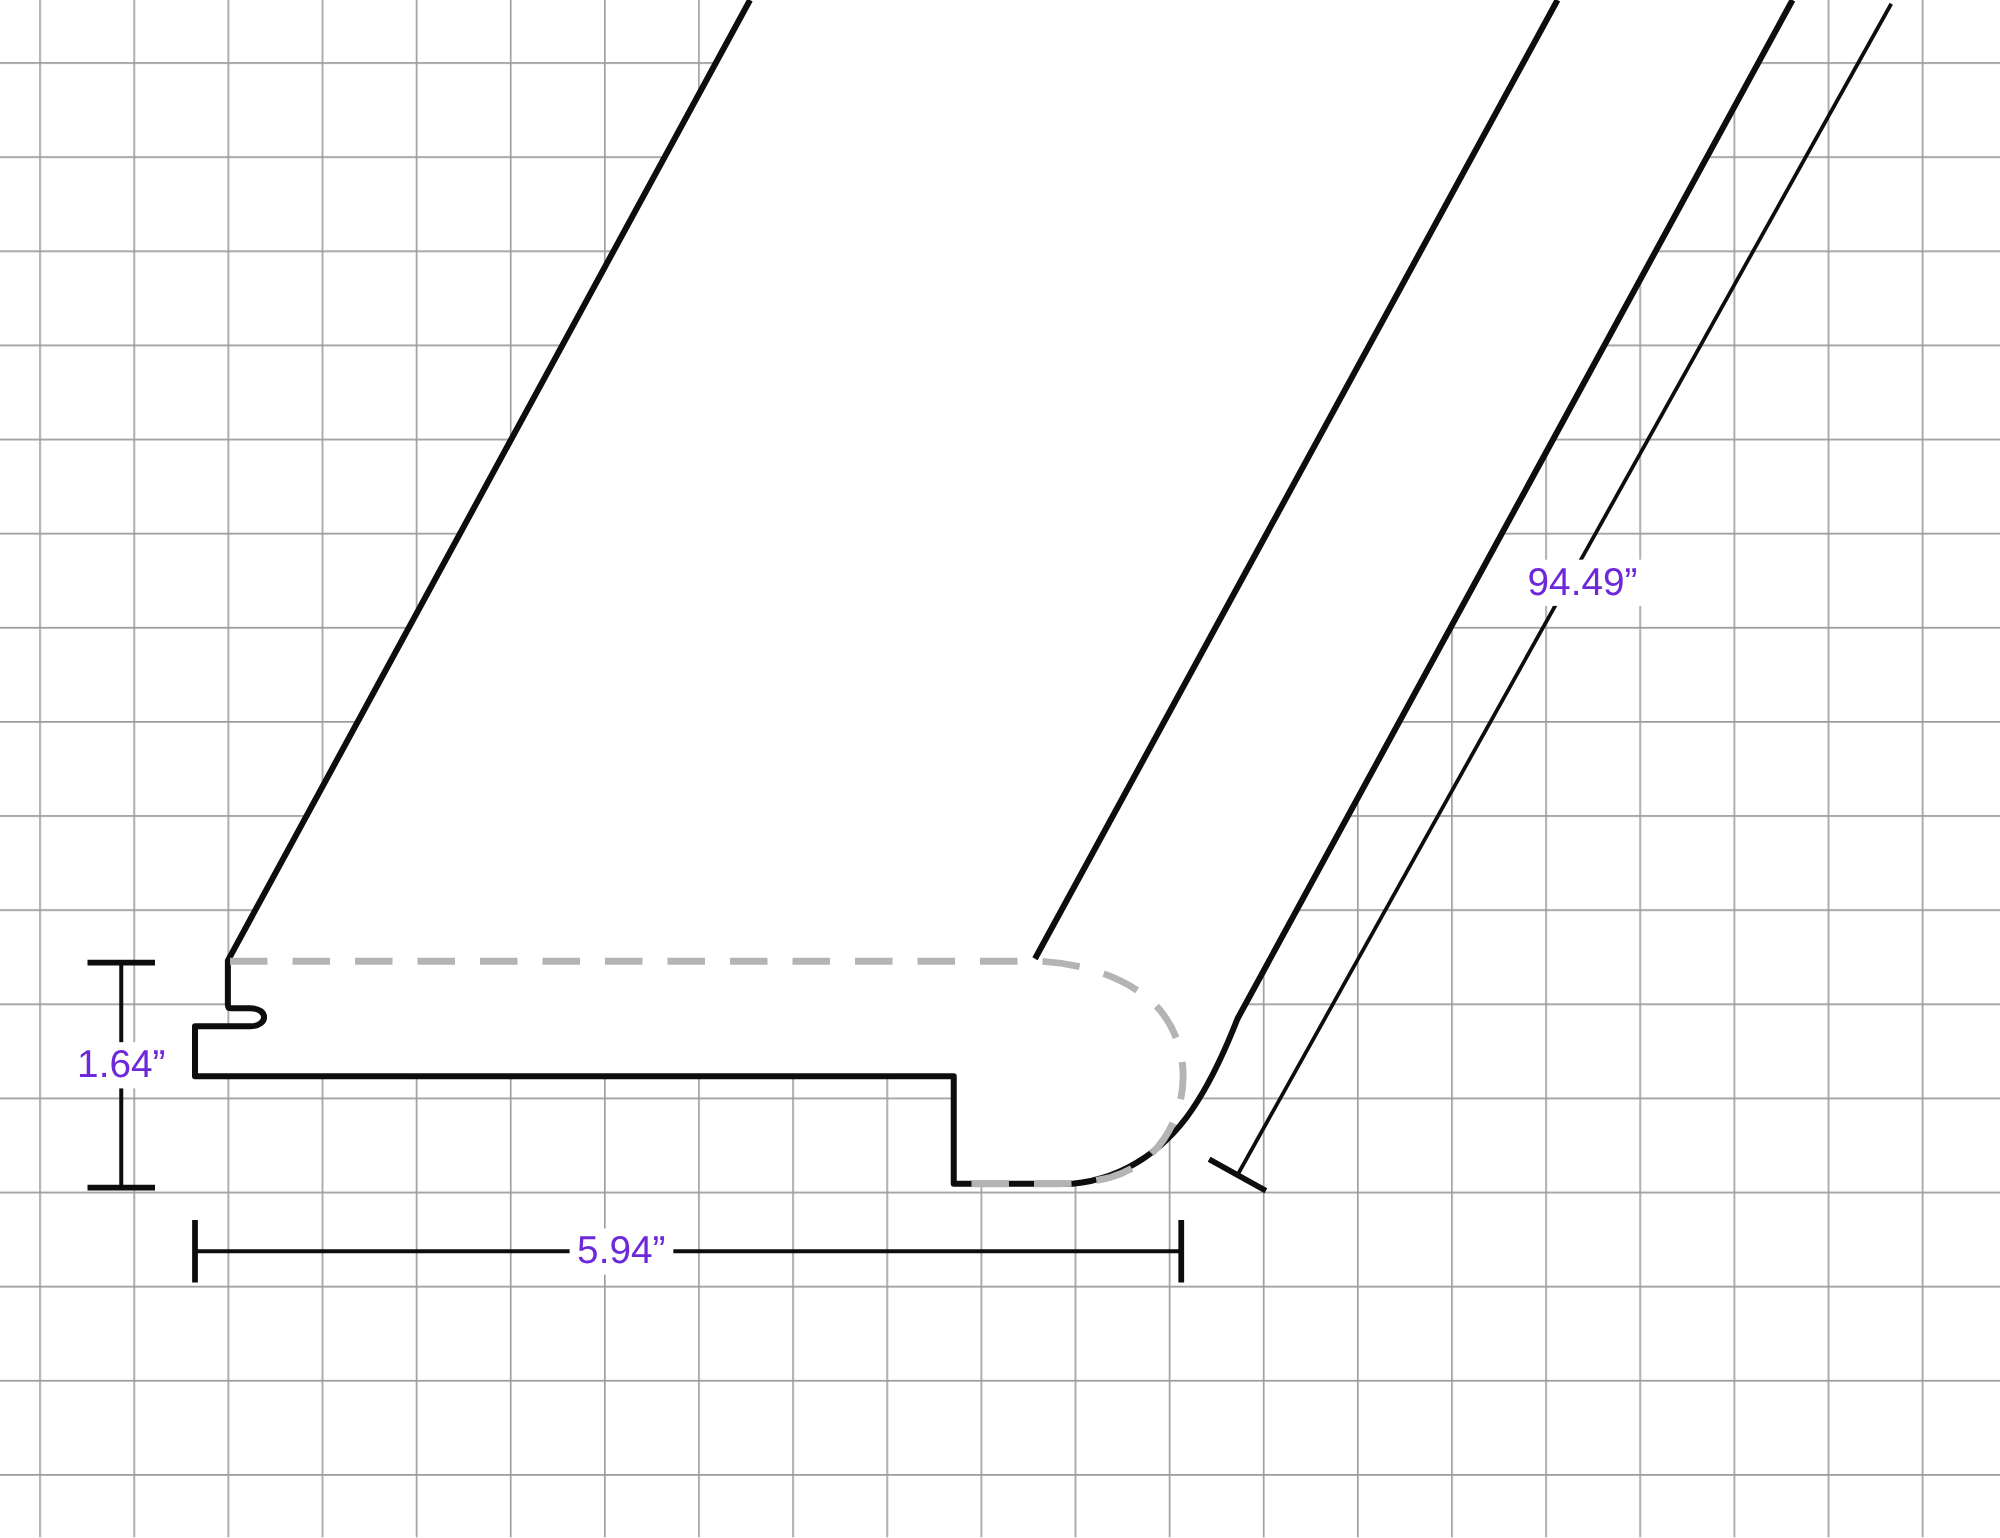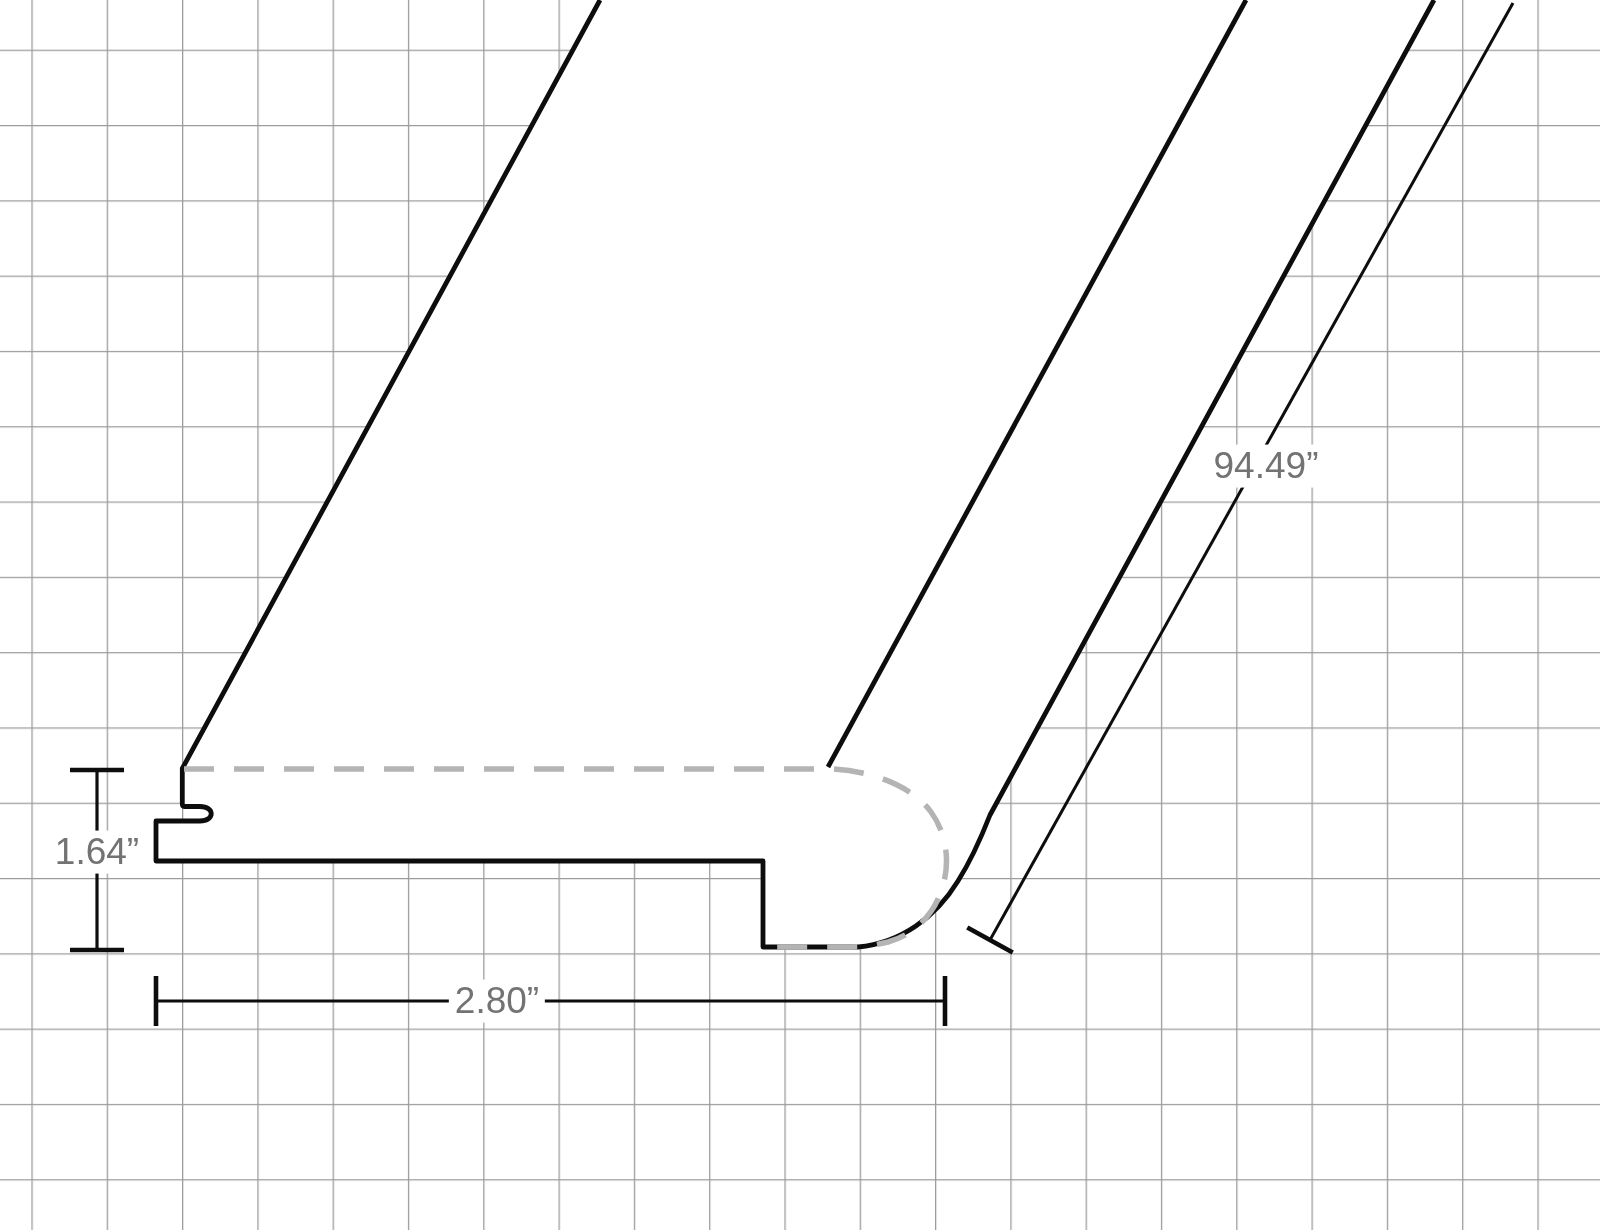--- a/index.html
+++ b/index.html
@@ -19,22 +19,22 @@
   .stage svg {
     position: absolute;
     left: 0;
     top: 0;
     display: block;
   }
   .dim-label {
     position: absolute;
     transform: translate(-50%, -50%);
     background: #ffffff;
-    color: #737373;
-    font-size: 37px;
+    color: #6d28d9;
+    font-size: 31px;
     line-height: 1.05;
     padding: 2px 6px;
     white-space: nowrap;
     user-select: none;
   }
 </style>
 </head>
 <body>
 
 <div class="stage">
@@ -102,17 +102,17 @@
     </g>
 
     <g>
       <line x1="1513" y1="3" x2="990" y2="940" stroke="#0d0d0d" stroke-width="3"></line>
       <line x1="967.3" y1="927.4" x2="1012.7" y2="952.6" stroke="#0d0d0d" stroke-width="4.6"></line>
     </g>
   </svg>
 
   <div class="dim-label" style="left: 97px; top: 852px;">1.64”</div>
 
-  <div class="dim-label" style="left: 497px; top: 1001px;">2.80”</div>
+  <div class="dim-label" style="left: 497px; top: 1001px;">5.94”</div>
 
   <div class="dim-label" style="left: 1266px; top: 466px;">94.49”</div>
 
 </div>
 
 </body></html>

